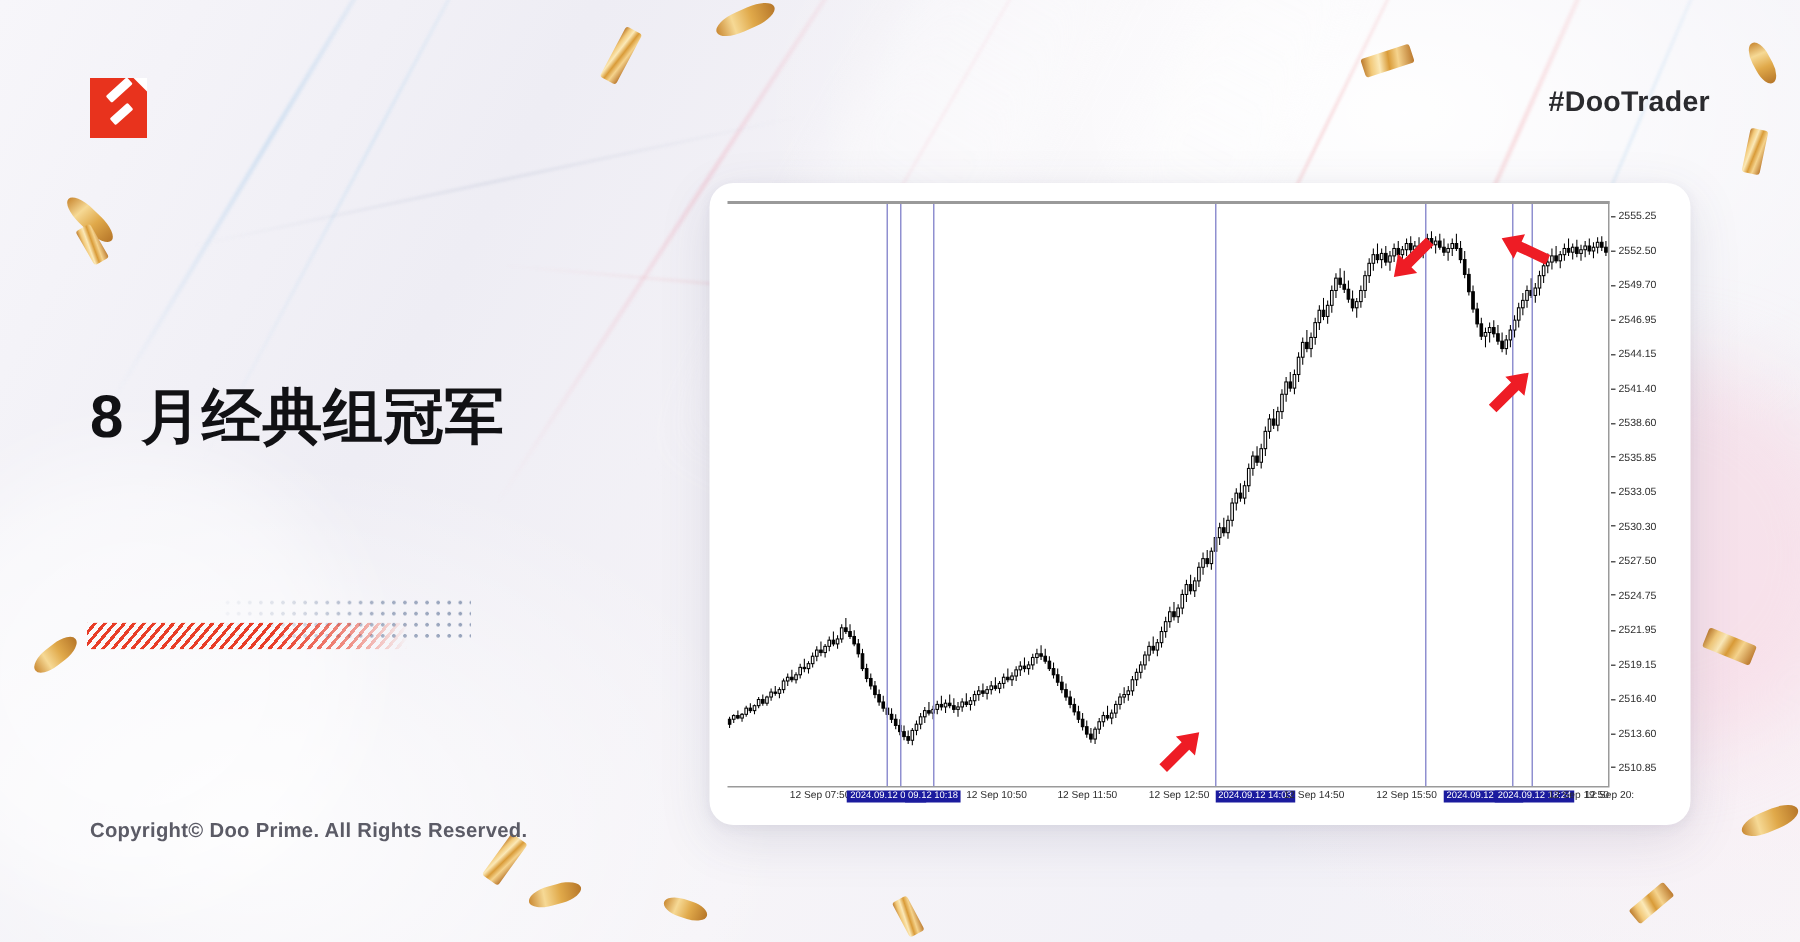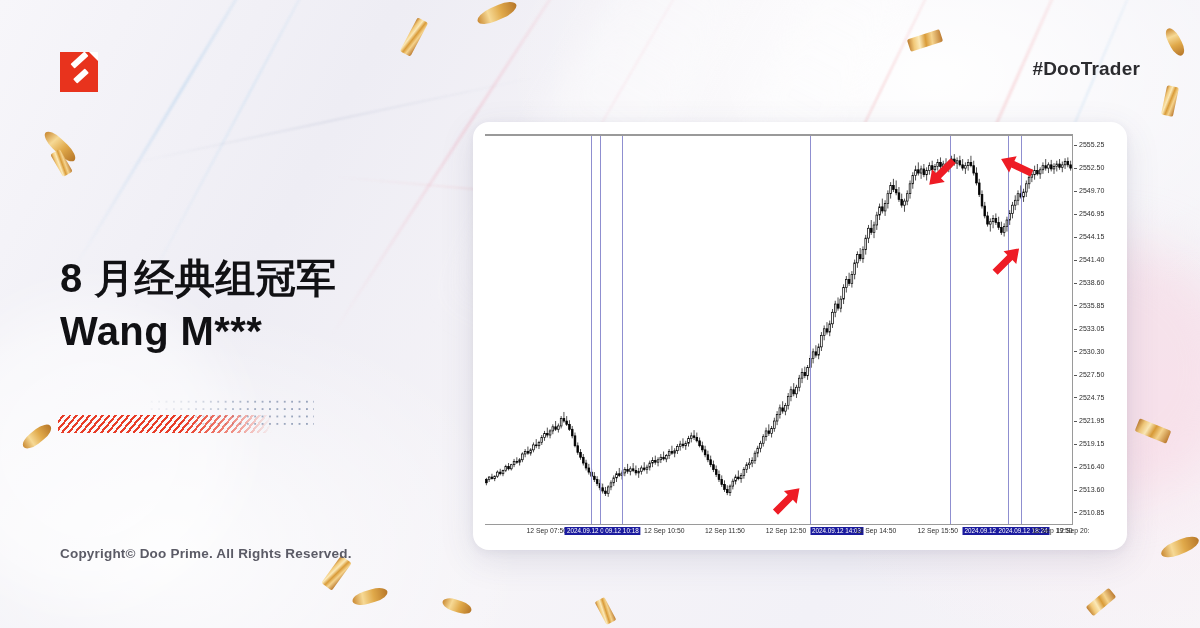--- a/index.html
+++ b/index.html
@@ -220,21 +220,20 @@
 <div class="logo-wrap">
   <div class="logo-mark">
     <span class="logo-notch"></span>
   </div>
 </div>
 
 <div class="hashtag">#DooTrader</div>
 
 <div class="headline">
   <div>8 月经典组冠军</div>
-  <div>Wang M***</div>
 </div>
 
 <div class="deco">
   <div class="deco-dots"></div>
   <div class="deco-stripes"></div>
 </div>
 
 <div class="copyright">Copyright© Doo Prime. All Rights Reserved.</div>
 
 <div class="chart-card">

